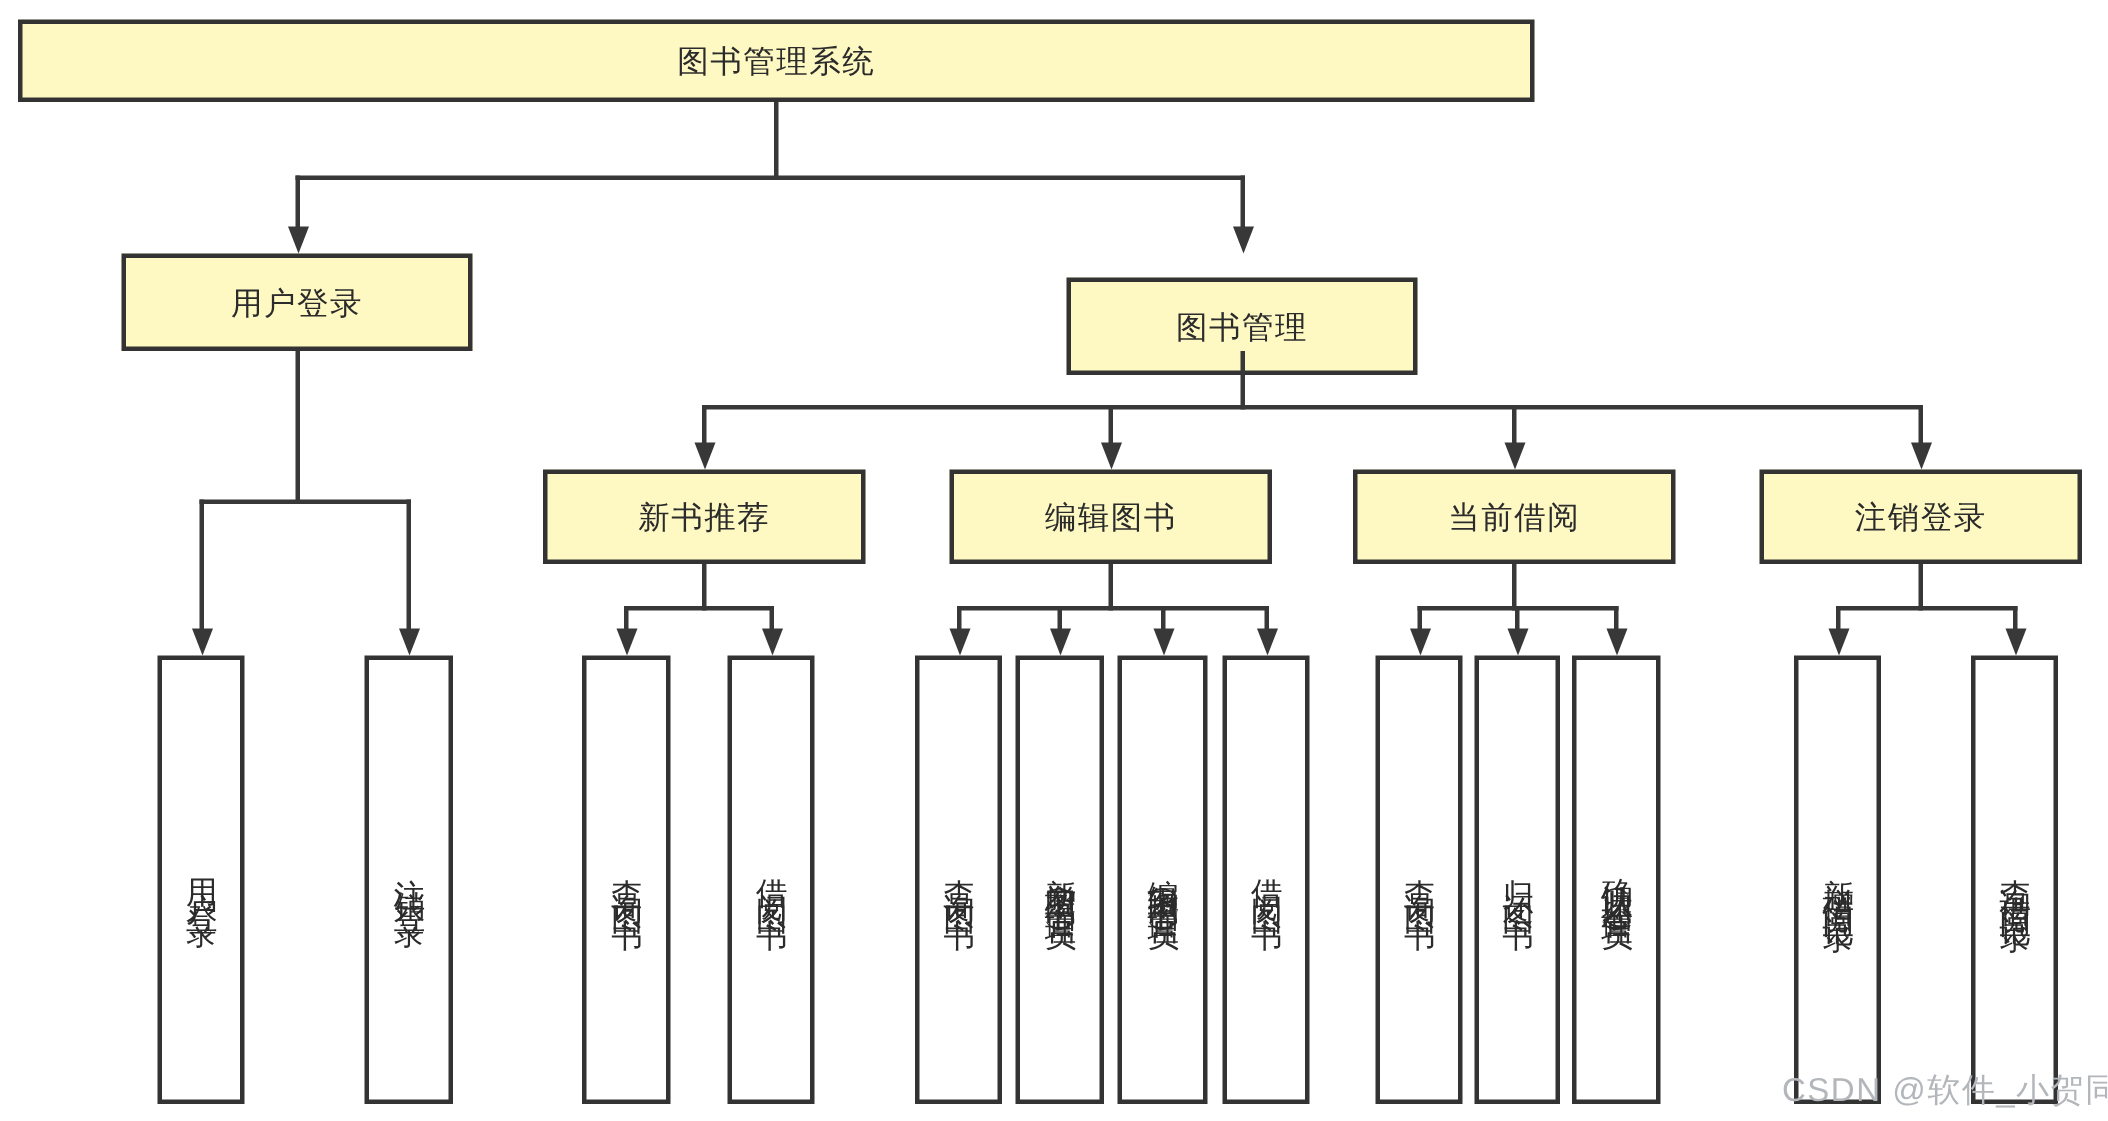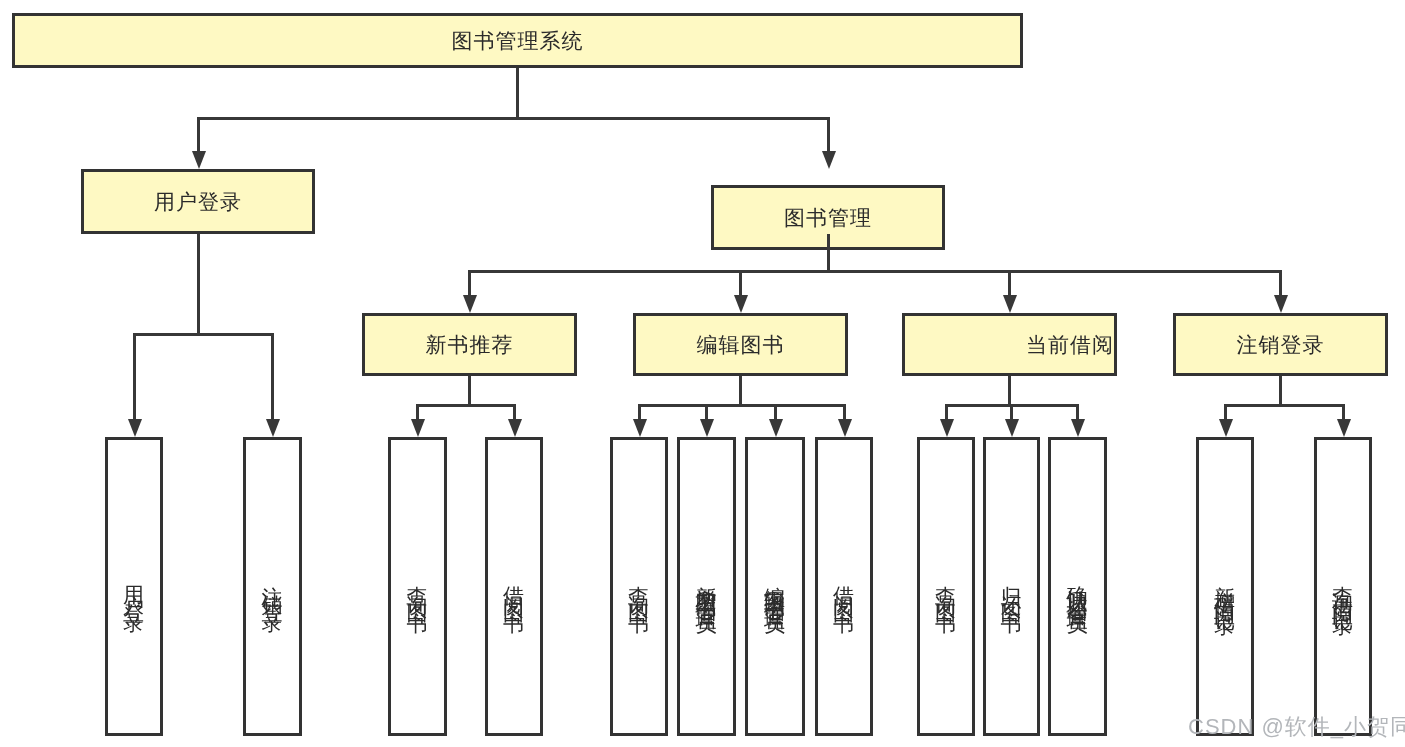--- a/index.html
+++ b/index.html
@@ -53,21 +53,21 @@
   <div class="node" style="left:711px;top:185px;width:234px;height:65px;">
     <span>图书管理</span>
   </div>
 
   <div class="node" style="left:362px;top:313px;width:215px;height:63px;">
     <span>新书推荐</span>
   </div>
   <div class="node" style="left:633px;top:313px;width:215px;height:63px;">
     <span>编辑图书</span>
   </div>
-  <div class="node" style="left:902px;top:313px;width:215px;height:63px;justify-content:flex-end;">
+  <div class="node" style="left:902px;top:313px;width:215px;height:63px;">
     <span>当前借阅</span>
   </div>
   <div class="node" style="left:1173px;top:313px;width:215px;height:63px;">
     <span>注销登录</span>
   </div>
 
   <div class="vnode" style="left:105px;top:437px;width:58px;height:299px;">
     <span class="vtext">用户登录</span>
   </div>
   <div class="vnode" style="left:243px;top:437px;width:59px;height:299px;">

